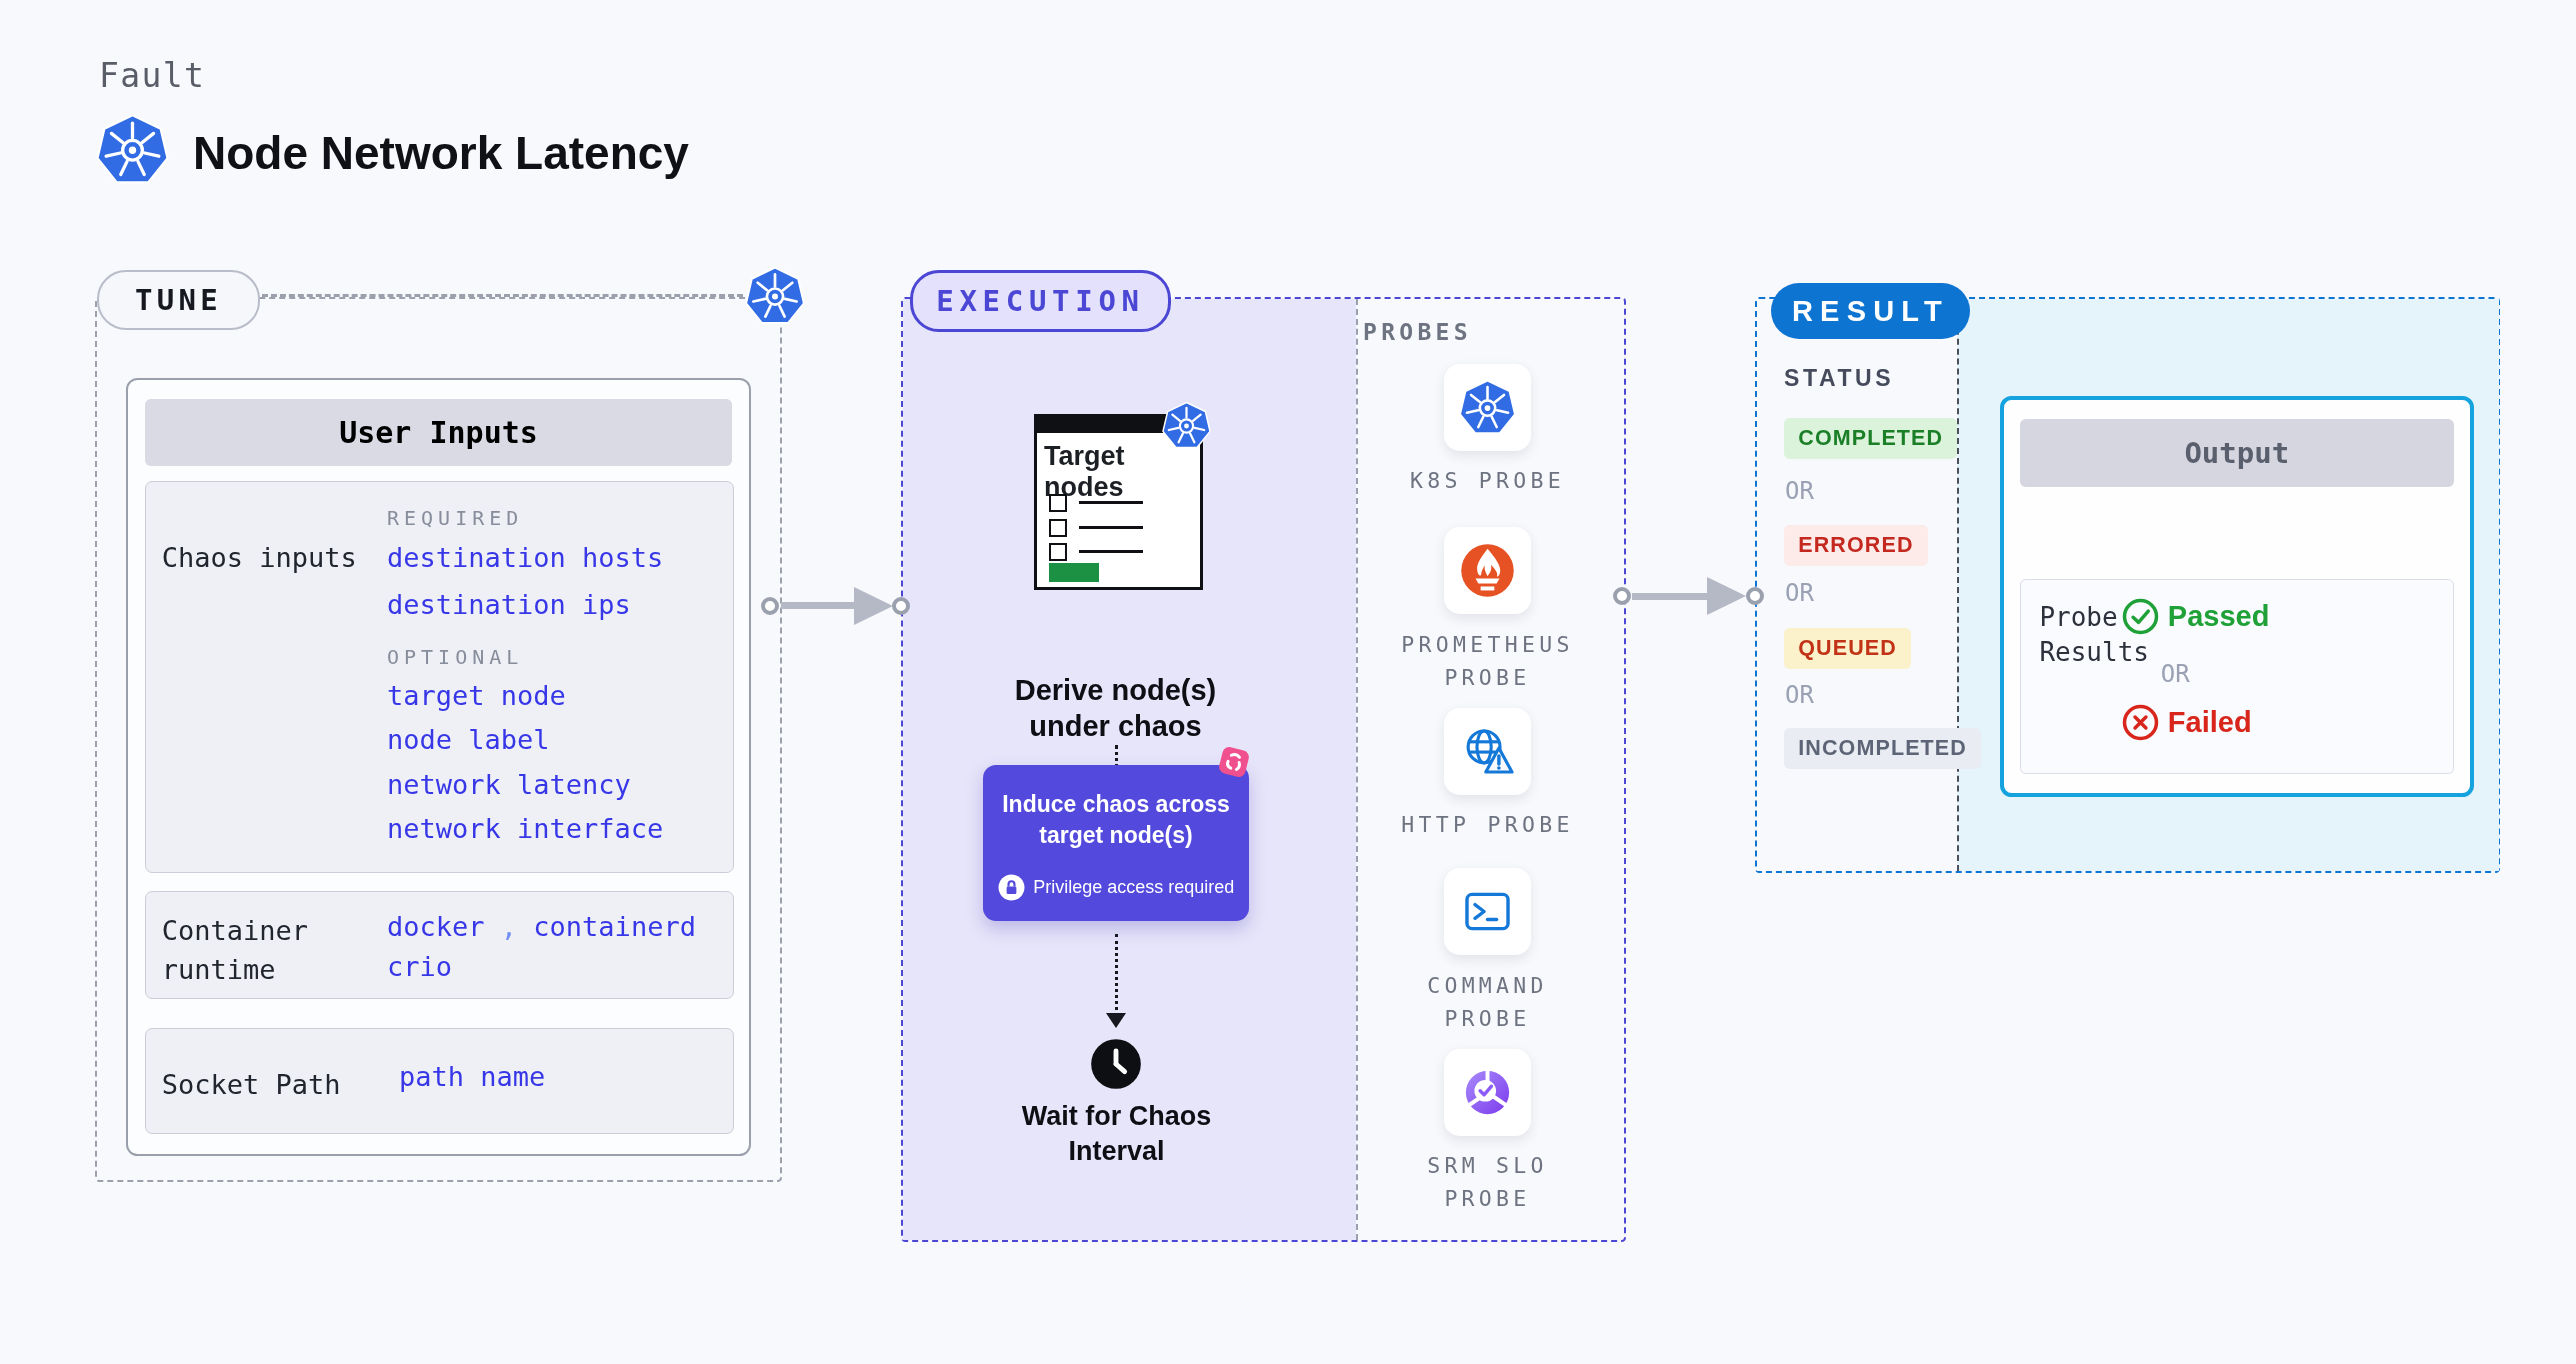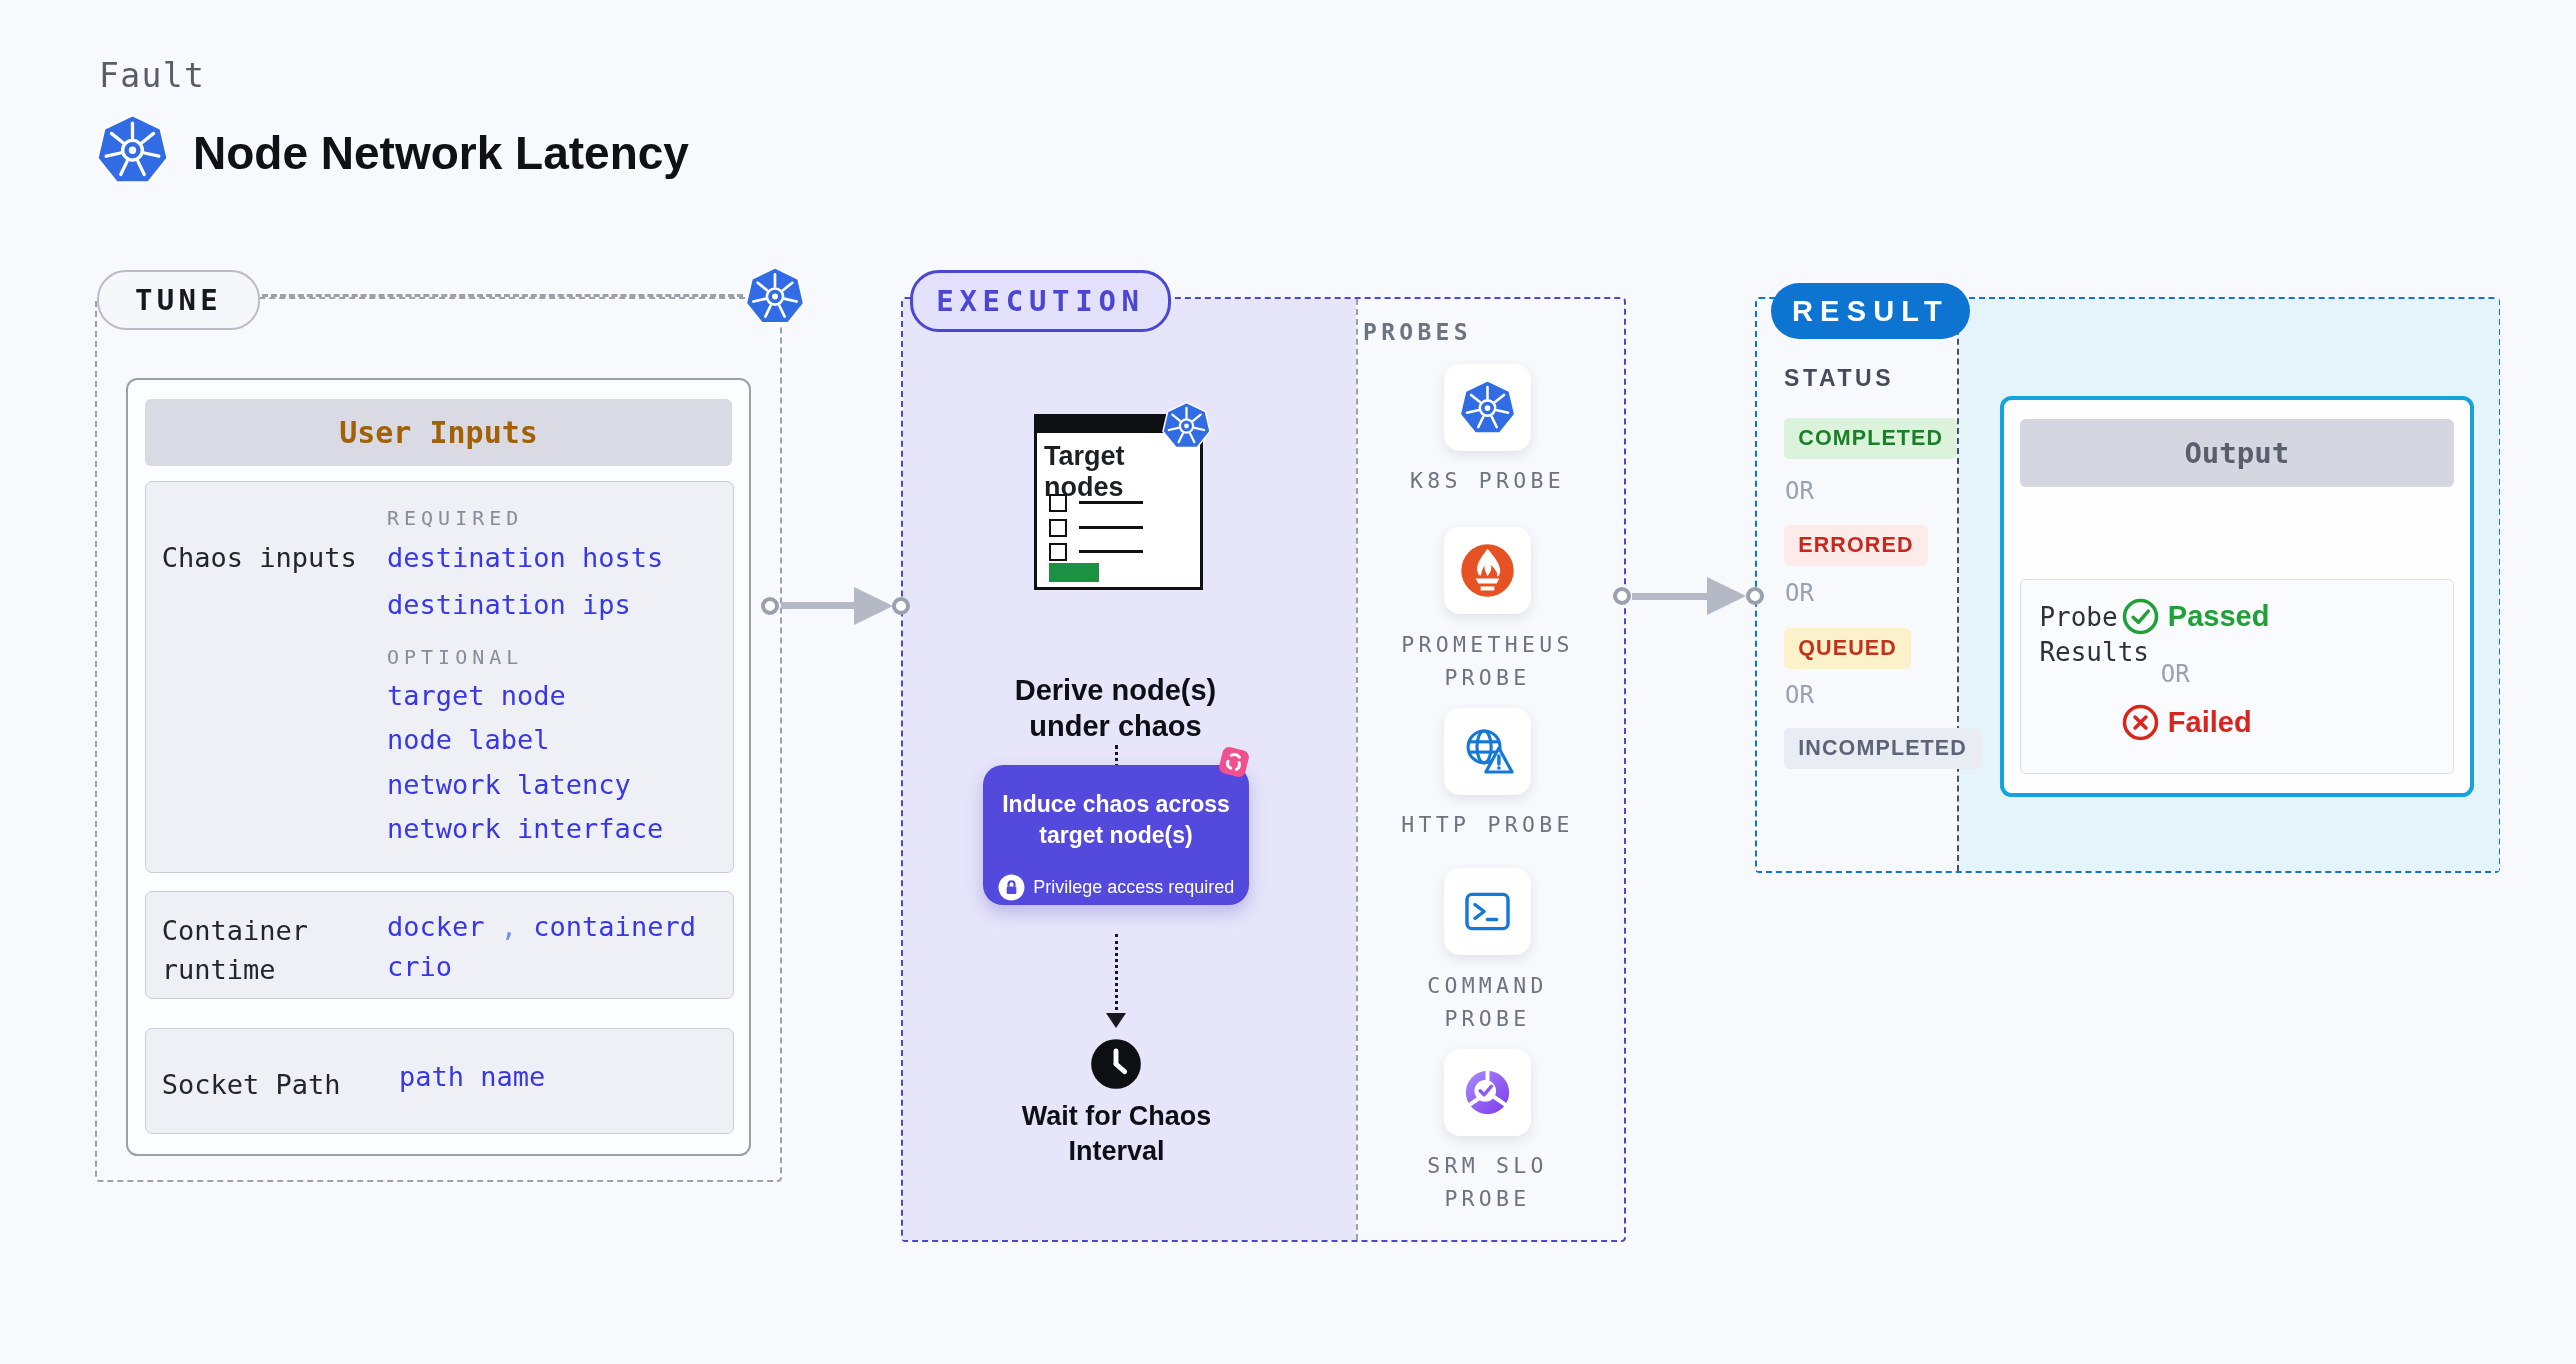--- a/index.html
+++ b/index.html
@@ -23,21 +23,21 @@
              font-size:29px;font-weight:bold;color:#4b46d4;letter-spacing:5.7px;}
   .result-pill{left:1771px;top:283px;width:199px;height:56px;background:#0d74d1;
              font-size:29px;font-weight:bold;color:#ffffff;letter-spacing:7.2px;}
 
   
   .tune-box{left:95px;top:297px;width:683px;height:881px;border:2.9px dashed #9ba0ac;border-radius:4.3px;}
   .tune-connector{left:262px;top:294px;width:481px;border-top:3.6px dashed #9ba0ac;}
   .tune-k8s{left:745px;top:266px;width:60px;height:60px;z-index:6;}
   .ui-card{left:126px;top:378px;width:621px;height:774px;background:#fcfdff;border:2.9px solid #9aa0ab;border-radius:11.5px;}
   .ui-header{position:absolute;left:17px;top:18.6px;width:587px;height:67px;background:#d9dae3;border-radius:5.7px;
-             display:flex;align-items:center;justify-content:center;font-size:30px;font-weight:bold;color:#a16207;}
+             display:flex;align-items:center;justify-content:center;font-size:30px;font-weight:bold;color:#000000;}
   .ui-section{position:absolute;left:17px;width:587px;background:#eef0f6;border:1.4px solid #c9cdd8;border-radius:7.2px;}
   .sec-chaos{top:101px;height:390px;}
   .sec-runtime{top:511px;height:106px;}
   .sec-socket{top:648px;height:104px;}
   .field-label{position:absolute;font-size:27px;color:#21252d;line-height:1.45;}
   .group-label{position:absolute;font-size:20px;color:#878d9b;letter-spacing:5px;}
   .link-value{position:absolute;font-size:27px;color:#3737e8;}
   .comma{color:#6f8df2;}
 
   
@@ -56,21 +56,21 @@
   .tn-window{left:1034px;top:414px;width:163px;height:170px;background:#ffffff;border:3.6px solid #0e1013;z-index:2;}
   .tn-bar{position:absolute;left:0;top:0;width:100%;height:15.8px;background:#0e1013;}
   .tn-title{position:absolute;left:7px;top:24px;width:115px;font-size:27px;font-weight:bold;color:#1c1f24;line-height:1.15;}
   .tn-row{position:absolute;left:11.5px;width:136px;height:17px;}
   .tn-check{position:absolute;left:0;top:0;width:14.3px;height:14.3px;border:2.9px solid #0e1013;background:#fff;}
   .tn-line{position:absolute;left:30px;top:7.2px;width:64px;height:2.9px;background:#0e1013;}
   .tn-button{position:absolute;left:11.5px;top:146px;width:50px;height:18.6px;background:#1c9143;}
   .tn-badge{left:1162px;top:401px;width:49px;height:49px;z-index:3;}
   .derive-label{left:1001px;top:672px;width:229px;text-align:center;font-size:29px;font-weight:bold;
                 color:#0d0f14;line-height:1.25;}
-  .induce-box{left:983px;top:765px;width:266px;height:140px;background:#5349dc;border-radius:20px;
+  .induce-box{left:983px;top:765px;width:266px;height:156px;background:#5349dc;border-radius:13px;
                 box-shadow:0 7.2px 17px rgba(60,50,180,.25);z-index:2;}
   .induce-label{position:absolute;left:0;top:24px;width:100%;padding:0 13px;box-sizing:border-box;text-align:center;
                 font-size:23px;font-weight:bold;color:#ffffff;line-height:1.35;}
   .privilege-row{position:absolute;left:0;top:109px;width:100%;display:flex;align-items:center;justify-content:center;gap:8.6px;}
   .privilege-label{font-size:18px;color:#ffffff;}
   .chaos-icon{left:1213px;top:741px;width:42px;height:42px;z-index:3;}
   .clock-icon{left:1089px;top:1037px;width:54px;height:54px;}
   .wait-label{left:1009px;top:1099px;width:215px;text-align:center;font-size:27px;font-weight:bold;
               color:#0d0f14;line-height:1.3;}
   .probes-label{left:1363px;top:319px;font-size:23px;font-weight:bold;color:#6d7380;letter-spacing:4.3px;}

